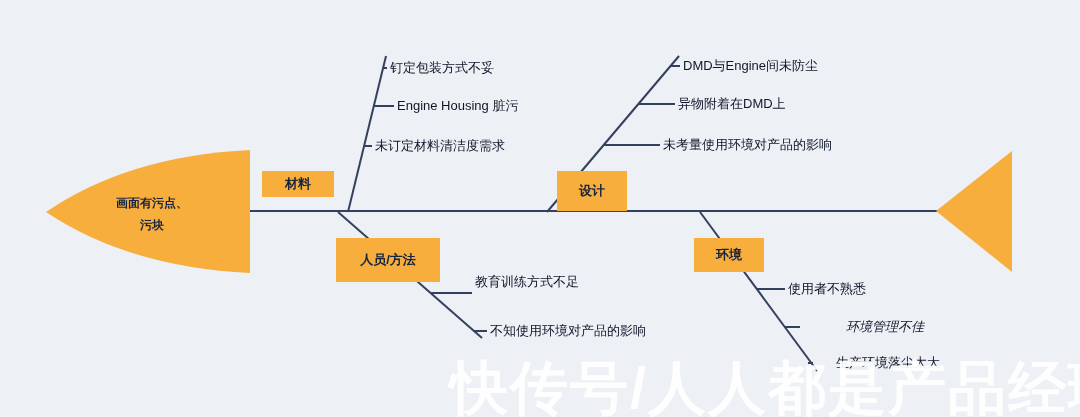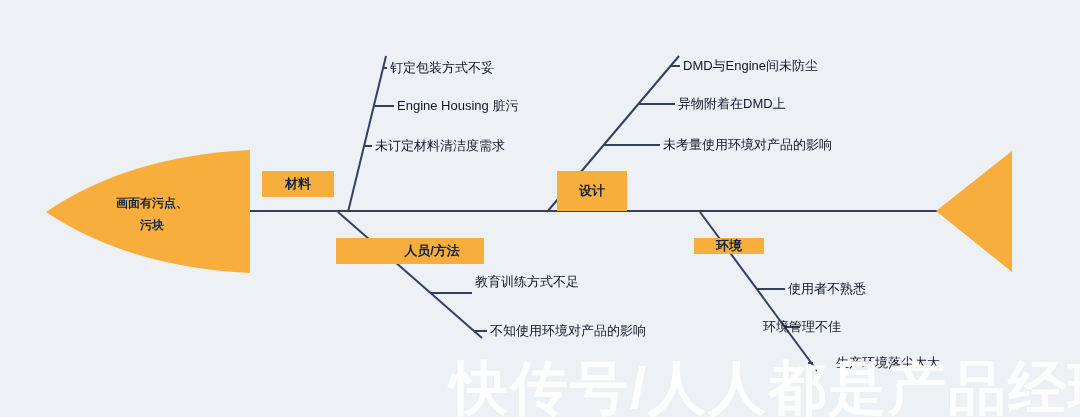--- a/index.html
+++ b/index.html
@@ -82,33 +82,33 @@
     <line x1="808" y1="363" x2="813" y2="363" stroke="#33415e" stroke-width="2"></line>
   </svg>
 
   <div class="abs head-text">
     <div>画面有污点、</div>
     <div>污块</div>
   </div>
 
   <div class="branch-label" style="left:262px; top:171px; width:72px;  height:26px;">材料</div>
   <div class="branch-label" style="left:557px; top:171px; width:70px;  height:40px;">设计</div>
-  <div class="branch-label" style="left:336px; top:238px; width:104px; height:26px;padding-left:44px;">人员/方法</div>
-  <div class="branch-label" style="left:694px; top:238px; width:70px;  height:16px;">环境</div>
+  <div class="branch-label" style="left:336px; top:238px; width:104px; height:44px;">人员/方法</div>
+  <div class="branch-label" style="left:694px; top:238px; width:70px;  height:34px;">环境</div>
 
   <div class="cause" style="left:390px; top:60px;">钉定包装方式不妥</div>
   <div class="cause" style="left:397px; top:98px;">Engine Housing 脏污</div>
   <div class="cause" style="left:375px; top:138px;">未订定材料清洁度需求</div>
 
   <div class="cause" style="left:683px; top:58px;">DMD与Engine间未防尘</div>
   <div class="cause" style="left:678px; top:96px;">异物附着在DMD上</div>
   <div class="cause" style="left:663px; top:137px;">未考量使用环境对产品的影响</div>
 
   <div class="cause" style="left:475px; top:274px;">教育训练方式不足</div>
   <div class="cause" style="left:490px; top:323px;">不知使用环境对产品的影响</div>
 
   <div class="cause" style="left:788px; top:281px;">使用者不熟悉</div>
-  <div class="cause" style="left:763px; top:319px;">环境管理不佳</div>
+  <div class="cause" style="left:846px; top:319px;font-style:italic;">环境管理不佳</div>
   <div class="cause" style="left:816px; top:355px;margin-left:20px;">生产环境落尘太大</div>
 
   <div class="watermark">快传号/人人都是产品经理</div>
 
 </div>
 
 </body></html>

